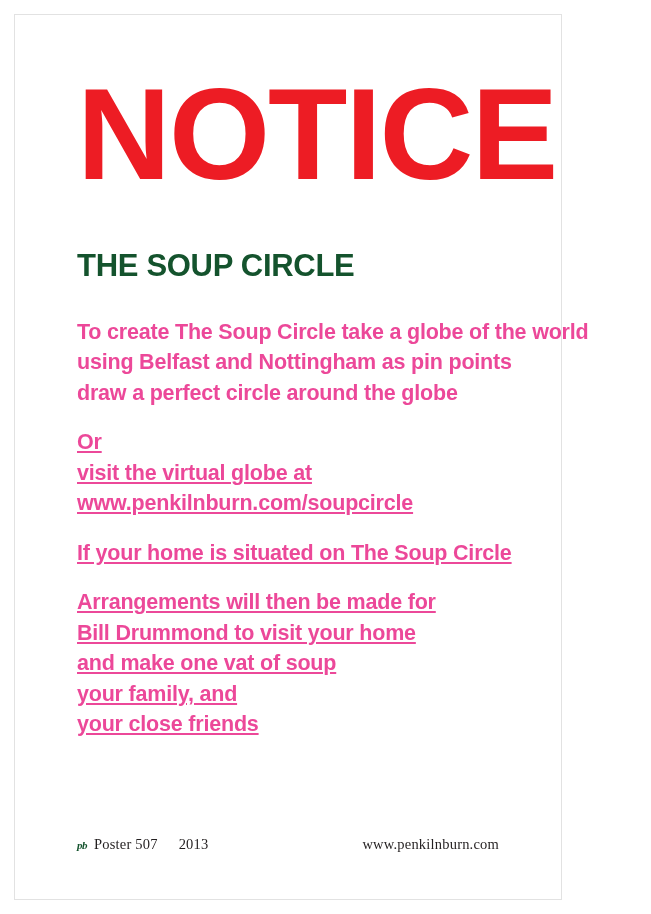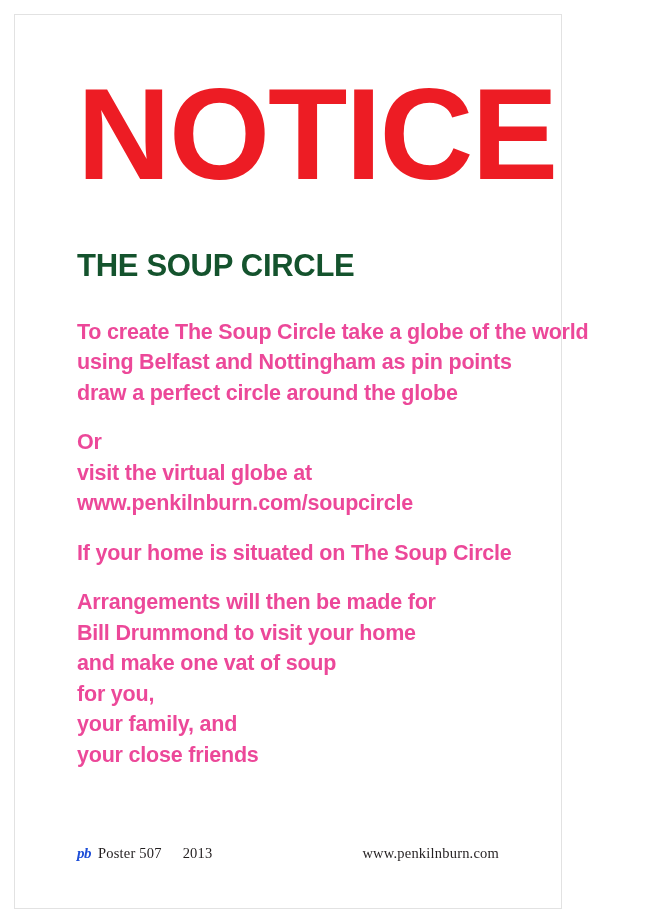--- a/index.html
+++ b/index.html
@@ -12,21 +12,21 @@
     height: 914px;
     font-family: "Liberation Sans", sans-serif;
     -webkit-font-smoothing: antialiased;
   }
   .poster {
     position: relative;
     box-sizing: border-box;
     width: 576px;
     height: 914px;
     background: #ffffff;
-    padding: 14px 14px 5px 14px;
+    padding: 14px 14px 14px 14px;
   }
   .sheet {
     position: relative;
     box-sizing: border-box;
     width: 100%;
     height: 100%;
     background: #ffffff;
     border: 1px solid #e2e2e2;
     box-shadow: 0 0 0 0 rgba(0,0,0,0);
     padding: 0 62px;
@@ -57,20 +57,21 @@
     padding-top: 34px;
     font-family: "Liberation Sans", sans-serif;
     font-weight: bold;
     font-size: 21.5px;
     line-height: 1.42;
     letter-spacing: -0.2px;
     color: #ec4899;
   }
   .body-block + .body-block {
     padding-top: 19px;
+    text-decoration: underline;
   }
   .body-block .line {
     display: block;
     white-space: pre;
   }
   .footer {
     position: absolute;
     left: 62px;
     right: 62px;
     bottom: 46px;
@@ -83,23 +84,23 @@
   }
   .footer-left {
     display: flex;
     align-items: baseline;
     gap: 7px;
   }
   .logo-mark {
     font-family: "Liberation Serif", serif;
     font-style: italic;
     font-weight: bold;
-    font-size: 15px;
+    font-size: 11px;
     letter-spacing: -0.5px;
-    color: #1d4ed8;
+    color: #14532d;
   }
   .footer-poster {
     letter-spacing: 0.2px;
   }
   .footer-year {
     padding-left: 14px;
     letter-spacing: 0.2px;
   }
   .footer-right {
     letter-spacing: 0.2px;
@@ -128,21 +129,20 @@
     </p>
 
     <p class="body-block">
       <span class="line">If your home is situated on The Soup Circle</span>
     </p>
 
     <p class="body-block">
       <span class="line">Arrangements will then be made for</span>
       <span class="line">Bill Drummond to visit your home</span>
       <span class="line">and make one vat of soup</span>
-      <span class="line">for you,</span>
       <span class="line">your family, and</span>
       <span class="line">your close friends</span>
     </p>
 
     <div class="footer">
       <div class="footer-left">
         <span class="logo-mark">pb</span>
         <span class="footer-poster">Poster 507</span>
         <span class="footer-year">2013</span>
       </div>

